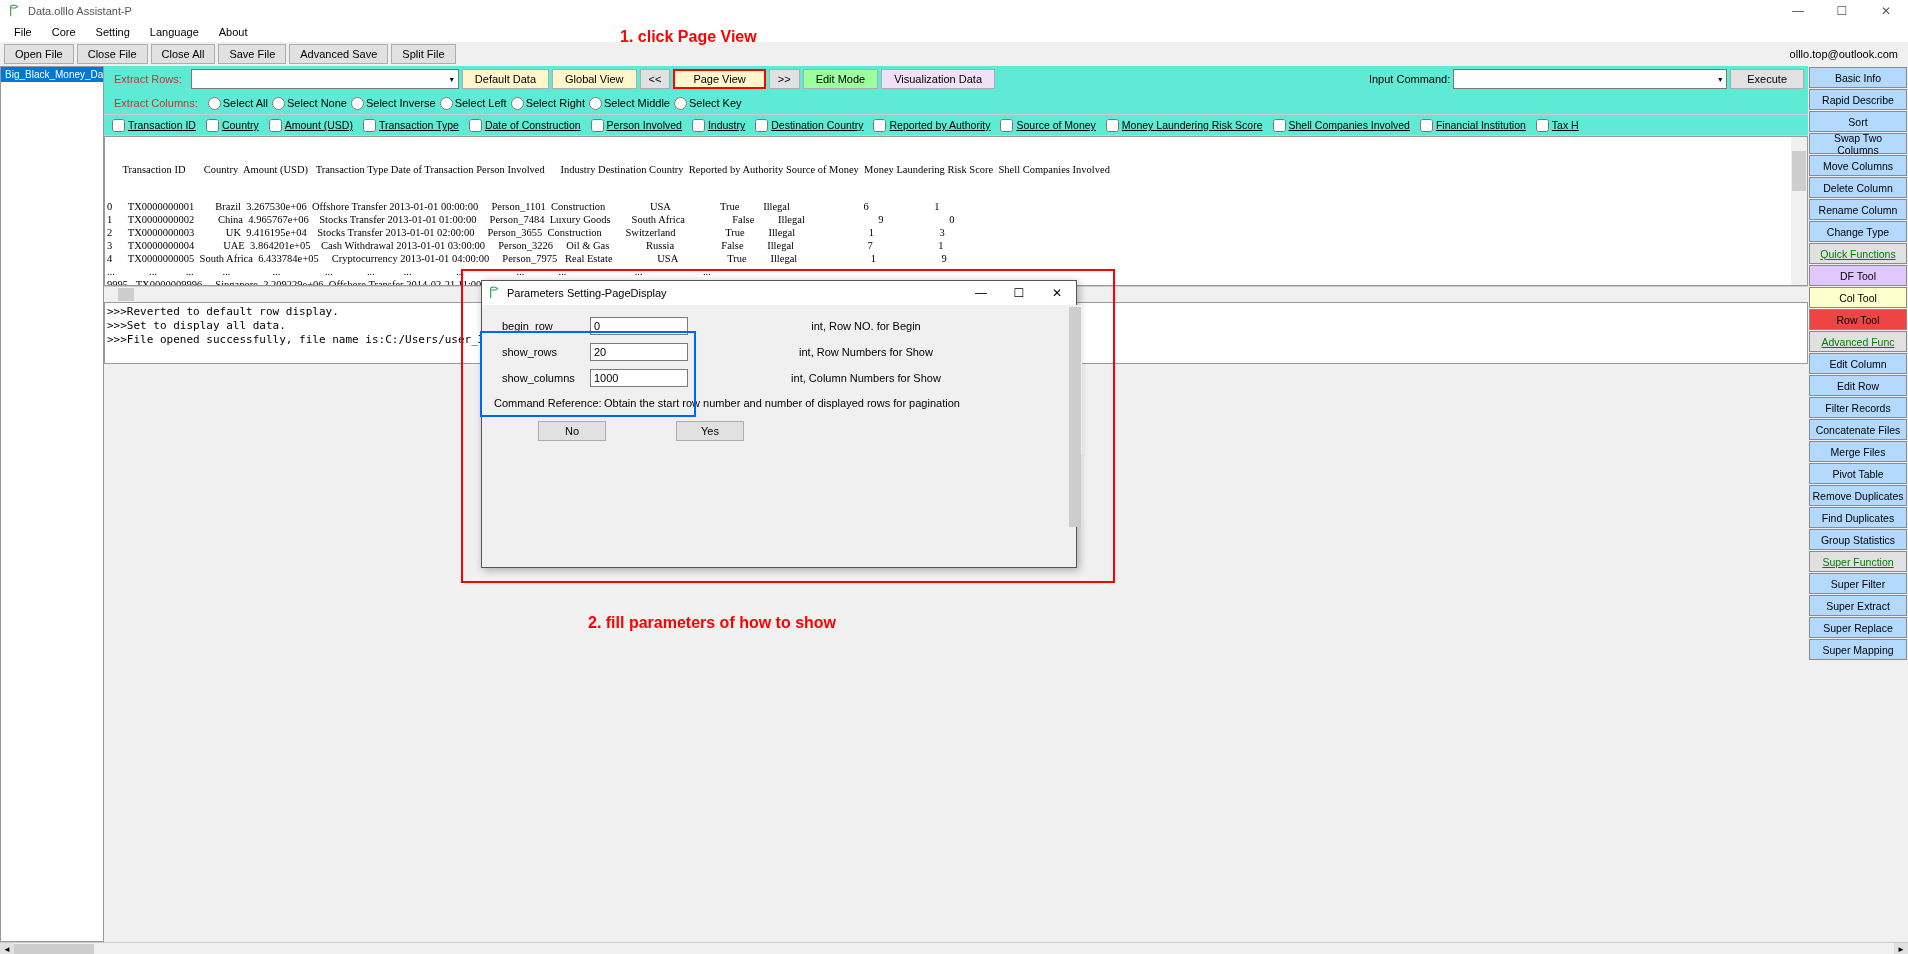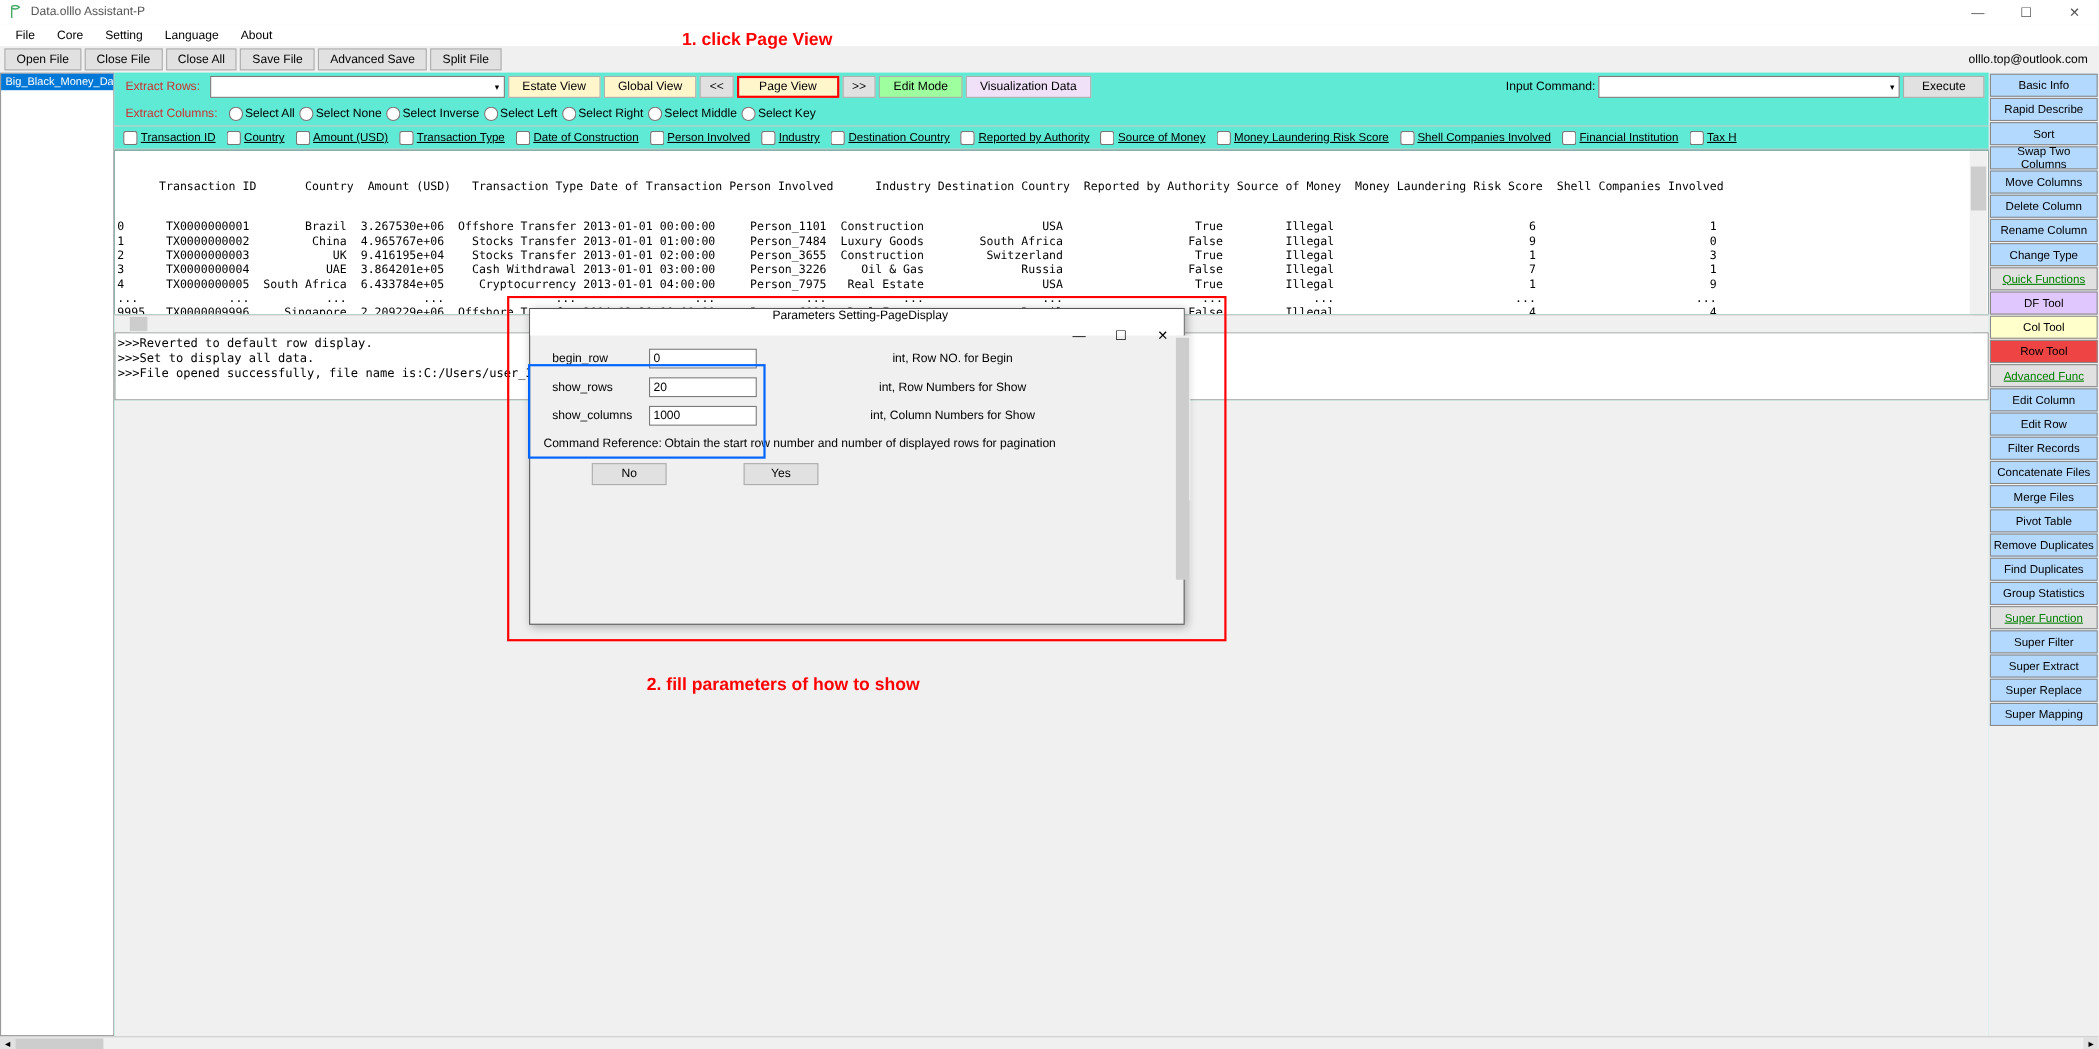--- a/index.html
+++ b/index.html
@@ -29,37 +29,37 @@
 .input-cmd-label { font-size: 11px; margin-left: auto; }
 .cmd-input { border: 1px solid #7a7a7a; background: #fff; height: 20px; width: 274px; display: flex; align-items: center; }
 .exec-btn { background: #e1e1e1; border: 1px solid #adadad; padding: 2px 16px; font-size: 11px; height: 20px; display: inline-flex; align-items: center; }
 .col-controls { display: flex; align-items: center; height: 22px; gap: 4px; padding: 0 4px; }
 .radio-opt { display: flex; align-items: center; gap: 2px; font-size: 11px; }
 .radio-opt input { margin: 0; }
 .checkbox-row { display: flex; align-items: center; height: 22px; gap: 2px; padding: 0 4px; border-top: 1px solid #ccc; border-bottom: 1px solid #ccc; overflow: hidden; }
 .cb-opt { display: flex; align-items: center; gap: 3px; font-size: 10.5px; white-space: nowrap; padding: 0 4px; text-decoration: underline; }
 .cb-opt input { margin: 0; }
 .data-area { flex: 1; background: #fff; border: 1px solid #999; overflow: auto; font-family: "Consolas", monospace; font-size: 10.5px; white-space: pre; padding: 2px; position: relative; }
-.data-row { line-height: 13px; }
+.data-row { line-height: 13px; font-family: Liberation Serif, serif; }
 .scroll-h-wrap { height: 16px; background: #f0f0f0; border-top: 1px solid #ccc; position: relative; }
 .scroll-h-track { position: absolute; left: 14px; right: 14px; top: 0; bottom: 0; background: #f0f0f0; }
 .scroll-h-thumb { position: absolute; left: 0; width: 16px; top: 1px; bottom: 1px; background: #cdcdcd; }
 .console-area { height: 62px; background: #fff; border: 1px solid #999; font-family: "Consolas", monospace; font-size: 11px; padding: 2px; overflow: auto; }
 .console-line { line-height: 14px; white-space: pre; }
 .right-panel { width: 100px; display: flex; flex-direction: column; gap: 1px; padding: 1px; background: #f0f0f0; }
 .rbtn { border: 1px solid #8a8a8a; padding: 3px 2px; font-size: 10.5px; text-align: center; cursor: pointer; height: 21px; display: flex; align-items: center; justify-content: center; }
 .rbtn.blue { background: #b3d9ff; }
 .rbtn.green-t { background: #e1e1e1; color: #008000; text-decoration: underline; }
 .rbtn.purple { background: #e0c8ff; }
 .rbtn.yellow { background: #ffffcc; }
 .rbtn.pink { background: #ef4444; }
 .annotation { position: absolute; color: #ff0000; font-size: 16px; font-weight: bold; z-index: 50; pointer-events: none; }
 .red-box { position: absolute; border: 2px solid #ff0000; z-index: 40; pointer-events: none; }
 .dialog { position: absolute; background: #f0f0f0; border: 1px solid #555; box-shadow: 2px 2px 8px rgba(0,0,0,0.3); z-index: 60; }
-.dialog-title { height: 24px; background: #fff; display: flex; align-items: center; padding-left: 6px; font-size: 11px; flex-direction: column; }
+.dialog-title { height: 24px; background: #fff; display: flex; align-items: center; padding-left: 6px; font-size: 11px; }
 .dialog-title-icon { width: 14px; height: 14px; margin-right: 5px; }
 .dialog-title-btns { margin-left: auto; display: flex; }
 .dialog-title-btn { width: 38px; height: 24px; display: flex; align-items: center; justify-content: center; font-size: 12px; }
 .dialog-body { padding: 8px 12px; }
 .param-header { display: flex; font-size: 11px; padding: 4px 0 8px; }
 .param-col1 { width: 110px; }
 .param-col2 { width: 180px; }
 .param-col3 { flex: 1; text-align: center; }
 .param-row { display: flex; align-items: center; height: 26px; }
 .param-label { width: 96px; font-size: 11px; padding-left: 8px; }
@@ -115,21 +115,21 @@
     <div class="left-item">Big_Black_Money_Data</div>
   </div>
 
   <div class="center-panel">
 
     <div class="row-controls">
       <span class="extract-label">Extract Rows:</span>
       <div class="combo">
           <span class="combo-arrow">▾</span>
         </div>
-      <button class="view-btn">Estate View</button>
+      <button class="view-btn">Default Data</button>
       <button class="view-btn">Global View</button>
       <button class="nav-btn">&lt;&lt;</button>
       <button class="view-btn" style="border:2px solid #ff0000;padding:1px 18px;">Page View</button>
       <button class="nav-btn">&gt;&gt;</button>
       <button class="edit-mode-btn">Edit Mode</button>
       <button class="viz-btn">Visualization Data</button>
       <span class="input-cmd-label">Input Command:</span>
       <div class="cmd-input">
           <span class="combo-arrow">▾</span>
         </div>

